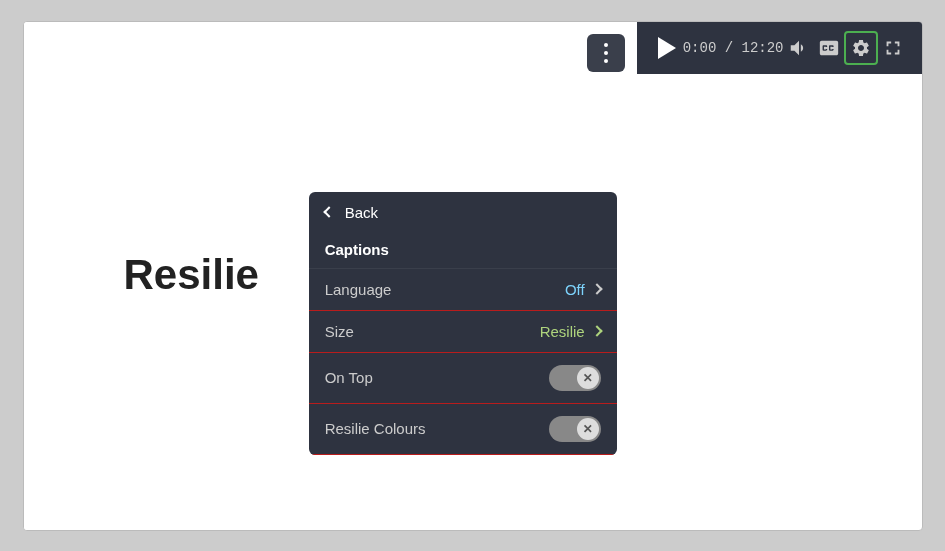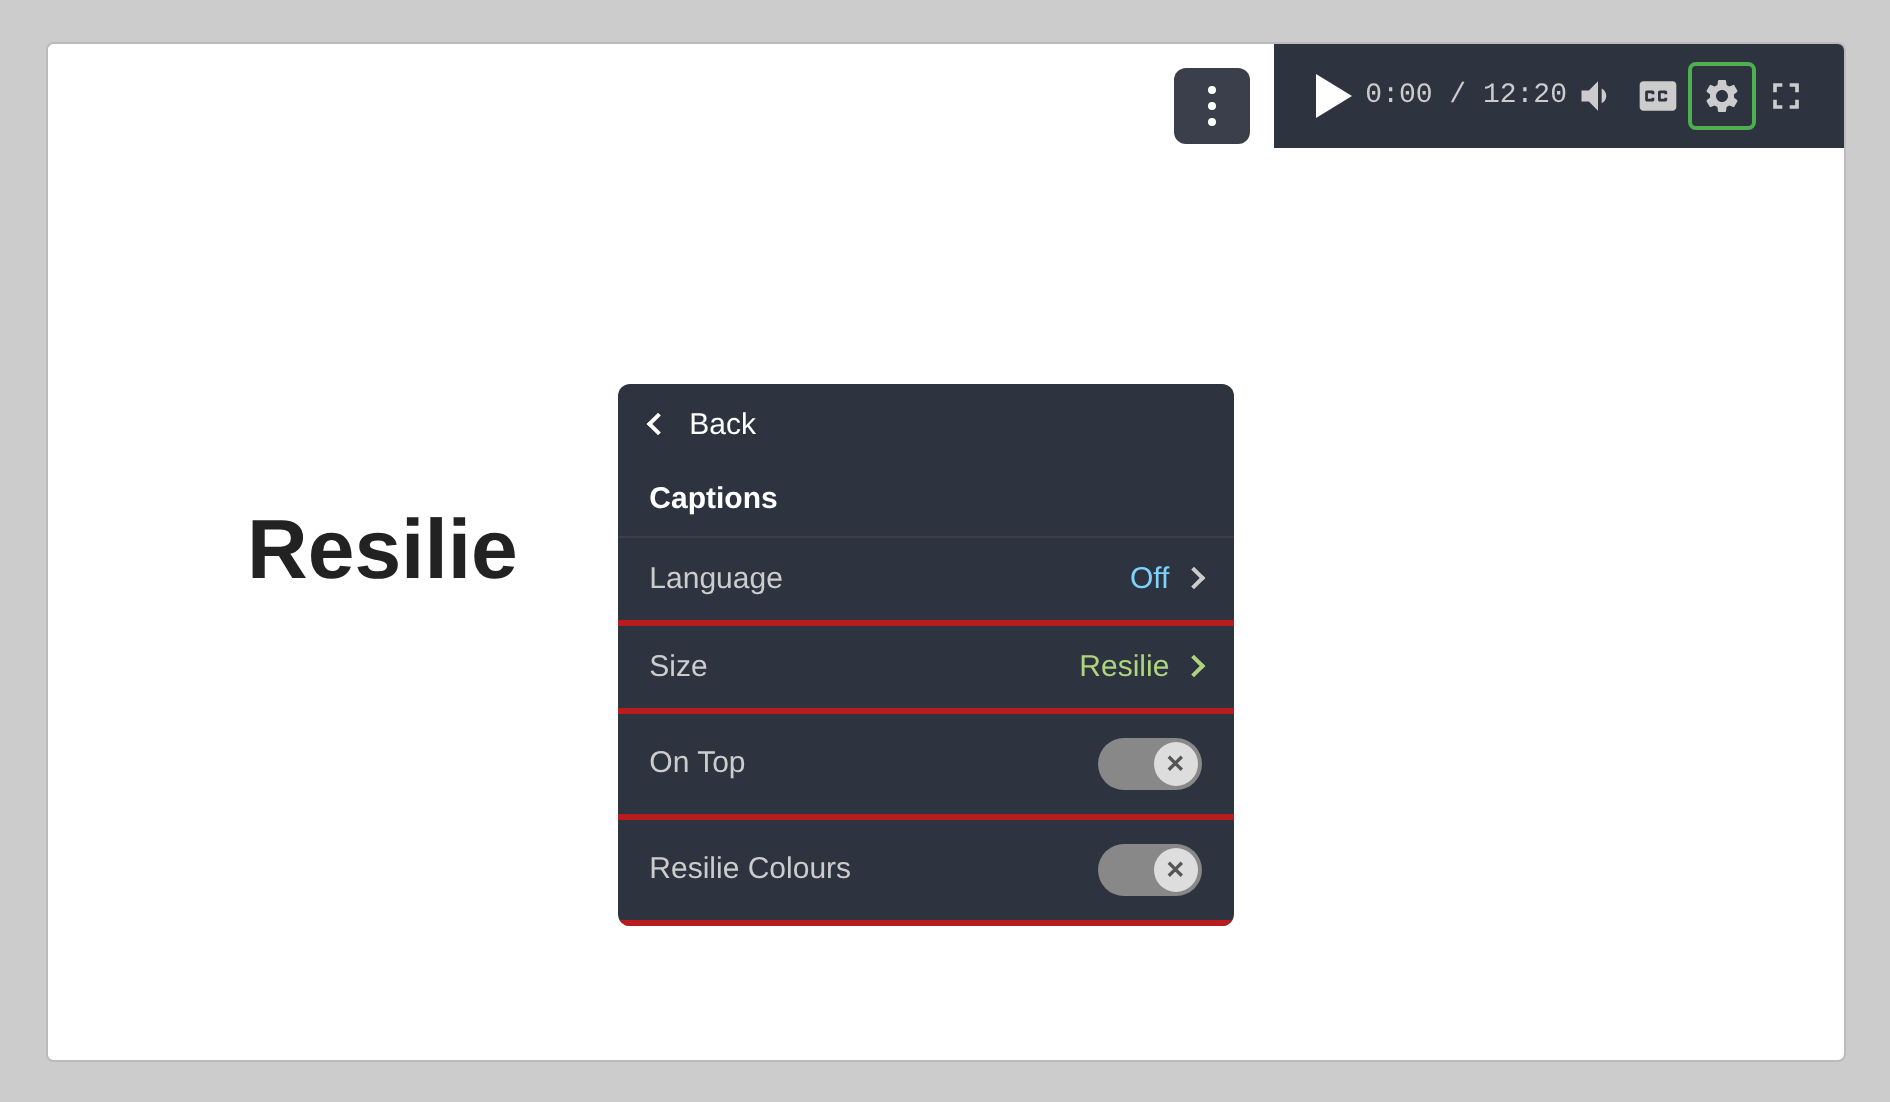--- a/index.html
+++ b/index.html
@@ -107,21 +107,21 @@
       border-bottom: 1px solid #3a3f4b;
     }
 
     .menu-row {
       display: flex;
       align-items: center;
       justify-content: space-between;
       padding: 12px 16px;
       color: #ccc;
       font-size: 15px;
-      border-bottom: 3px solid #b91c1c;
+      border-bottom: 1px solid #b91c1c;
       cursor: pointer;
     }
 
     .menu-row-right {
       display: flex;
       align-items: center;
       gap: 8px;
       color: #aed47d;
       font-size: 15px;
     }

